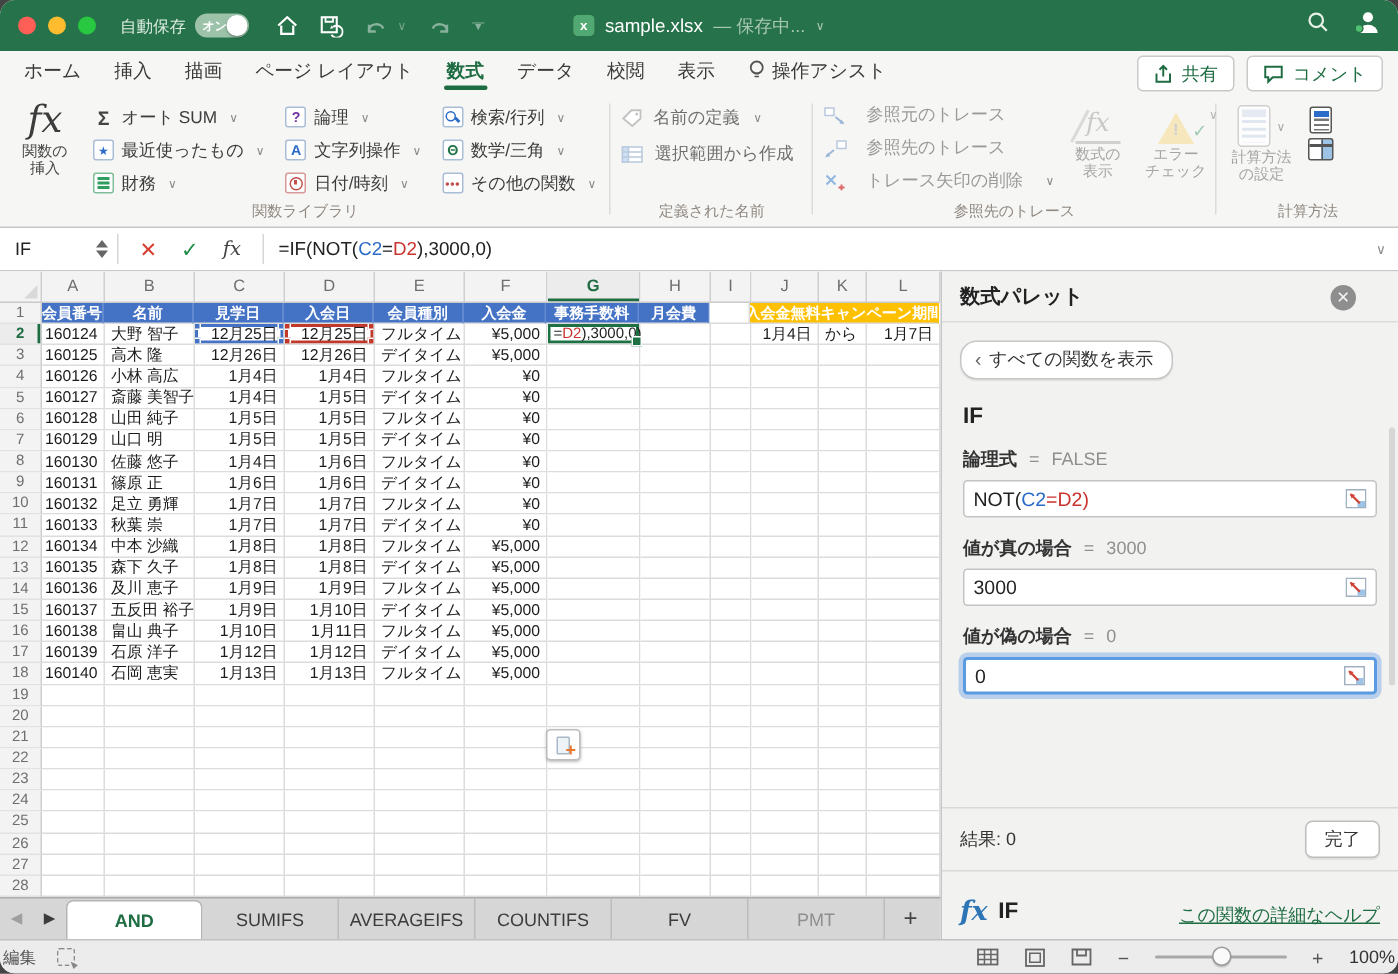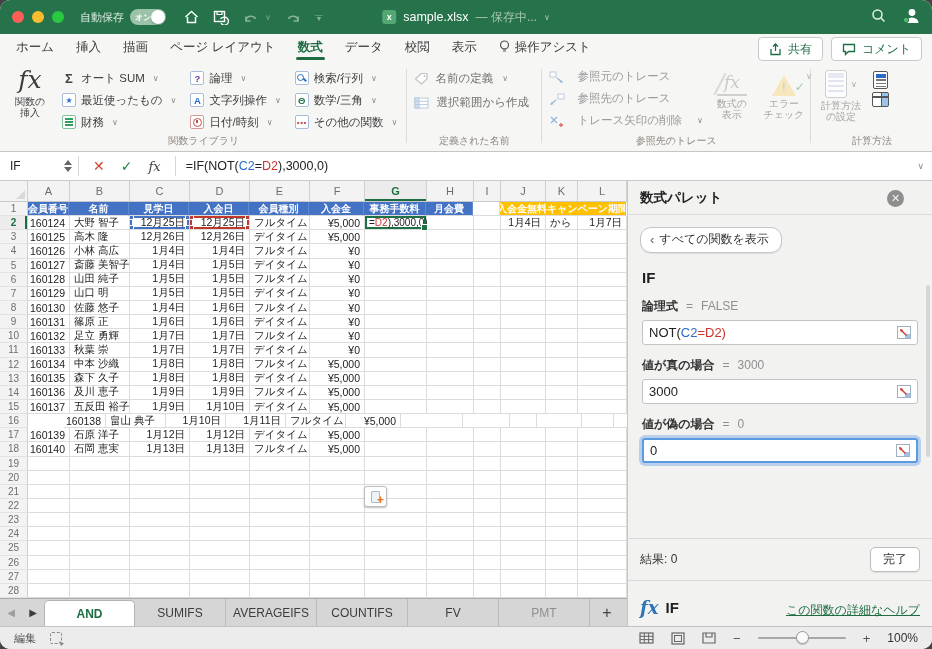--- a/index.html
+++ b/index.html
@@ -145,21 +145,21 @@
 .tabsbar{position:absolute;left:0;top:598px;width:627px;height:28px;background:#d6d6d6;border-top:1px solid #ababab;display:flex;align-items:stretch;font-size:12px;color:#3c3c3c}
 .tnav{width:22px;display:flex;align-items:center;justify-content:center;font-size:10px}
 .tnav.dis{color:#9f9f9f}
 .stab{width:91px;display:flex;align-items:center;justify-content:center;border-right:1px solid #bcbcbc;cursor:default}
 .stab:first-of-type{border-left:1px solid #bcbcbc}
 .stab.active{background:#fff;color:#1d6c42;font-weight:600;border-radius:5px 5px 0 0;border:1px solid #b5b5b5;border-bottom:none;margin-top:1px}
 .stab.dim2{color:#8f8f8f}
 .addtab{width:34px;display:flex;align-items:center;justify-content:center;font-size:16px;color:#444}
 
 
-.statusbar{position:absolute;left:0;top:626px;width:932px;height:23px;background:#ececec;border-top:1px solid #c2c2c2;display:flex;align-items:center;padding:0 14px;font-size:11px;color:#555}
+.statusbar{position:absolute;left:0;top:626px;width:932px;height:23px;background:#ececec;border-top:1px solid #c2c2c2;display:flex;align-items:center;padding:0 2px;font-size:11px;color:#555}
 .modeic{width:12px;height:12px;border:1.2px dashed #8a8a8a;border-radius:2px;margin-left:14px;position:relative}
 .modeic::after{content:"";position:absolute;right:-3px;bottom:-3px;width:5px;height:5px;background:#8a8a8a;clip-path:polygon(0 0,100% 50%,40% 100%)}
 .sbright{margin-left:auto;display:flex;align-items:center;gap:17px}
 .vic{display:inline-flex}
 .zoomtrack{width:88px;height:2px;background:#a8a8a8;border-radius:1px;position:relative}
 .zoomknob{position:absolute;left:38px;top:-6px;width:13px;height:13px;border-radius:50%;background:#fafafa;border:1px solid #9a9a9a;box-shadow:0 1px 1px rgba(0,0,0,.2)}
 .zoompct{font-size:12px;color:#333}
 .sgn{font-size:13px;color:#555}
 </style>
 </head>
@@ -674,21 +674,21 @@
           <div class="cell r" style="width: 55px;">¥5,000</div>
           <div class="cell" style="width: 62px;"></div>
           <div class="cell" style="width: 47px;"></div>
           <div class="cell" style="width: 27px;"></div>
           <div class="cell" style="width: 45px;"></div>
           <div class="cell" style="width: 32px;"></div>
           <div class="cell" style="width: 49px;"></div>
         </div>
         <div class="grow">
           <div class="rn">16</div>
-          <div class="cell r" style="width: 42px; margin-left: 36px;">160138</div>
+          <div class="cell r" style="width: 42px;">160138</div>
           <div class="cell" style="width: 60px;">畠山 典子</div>
           <div class="cell r" style="width: 60px;">1月10日</div>
           <div class="cell r" style="width: 60px;">1月11日</div>
           <div class="cell" style="width: 60px;">フルタイム</div>
           <div class="cell r" style="width: 55px;">¥5,000</div>
           <div class="cell" style="width: 62px;"></div>
           <div class="cell" style="width: 47px;"></div>
           <div class="cell" style="width: 27px;"></div>
           <div class="cell" style="width: 45px;"></div>
           <div class="cell" style="width: 32px;"></div>

